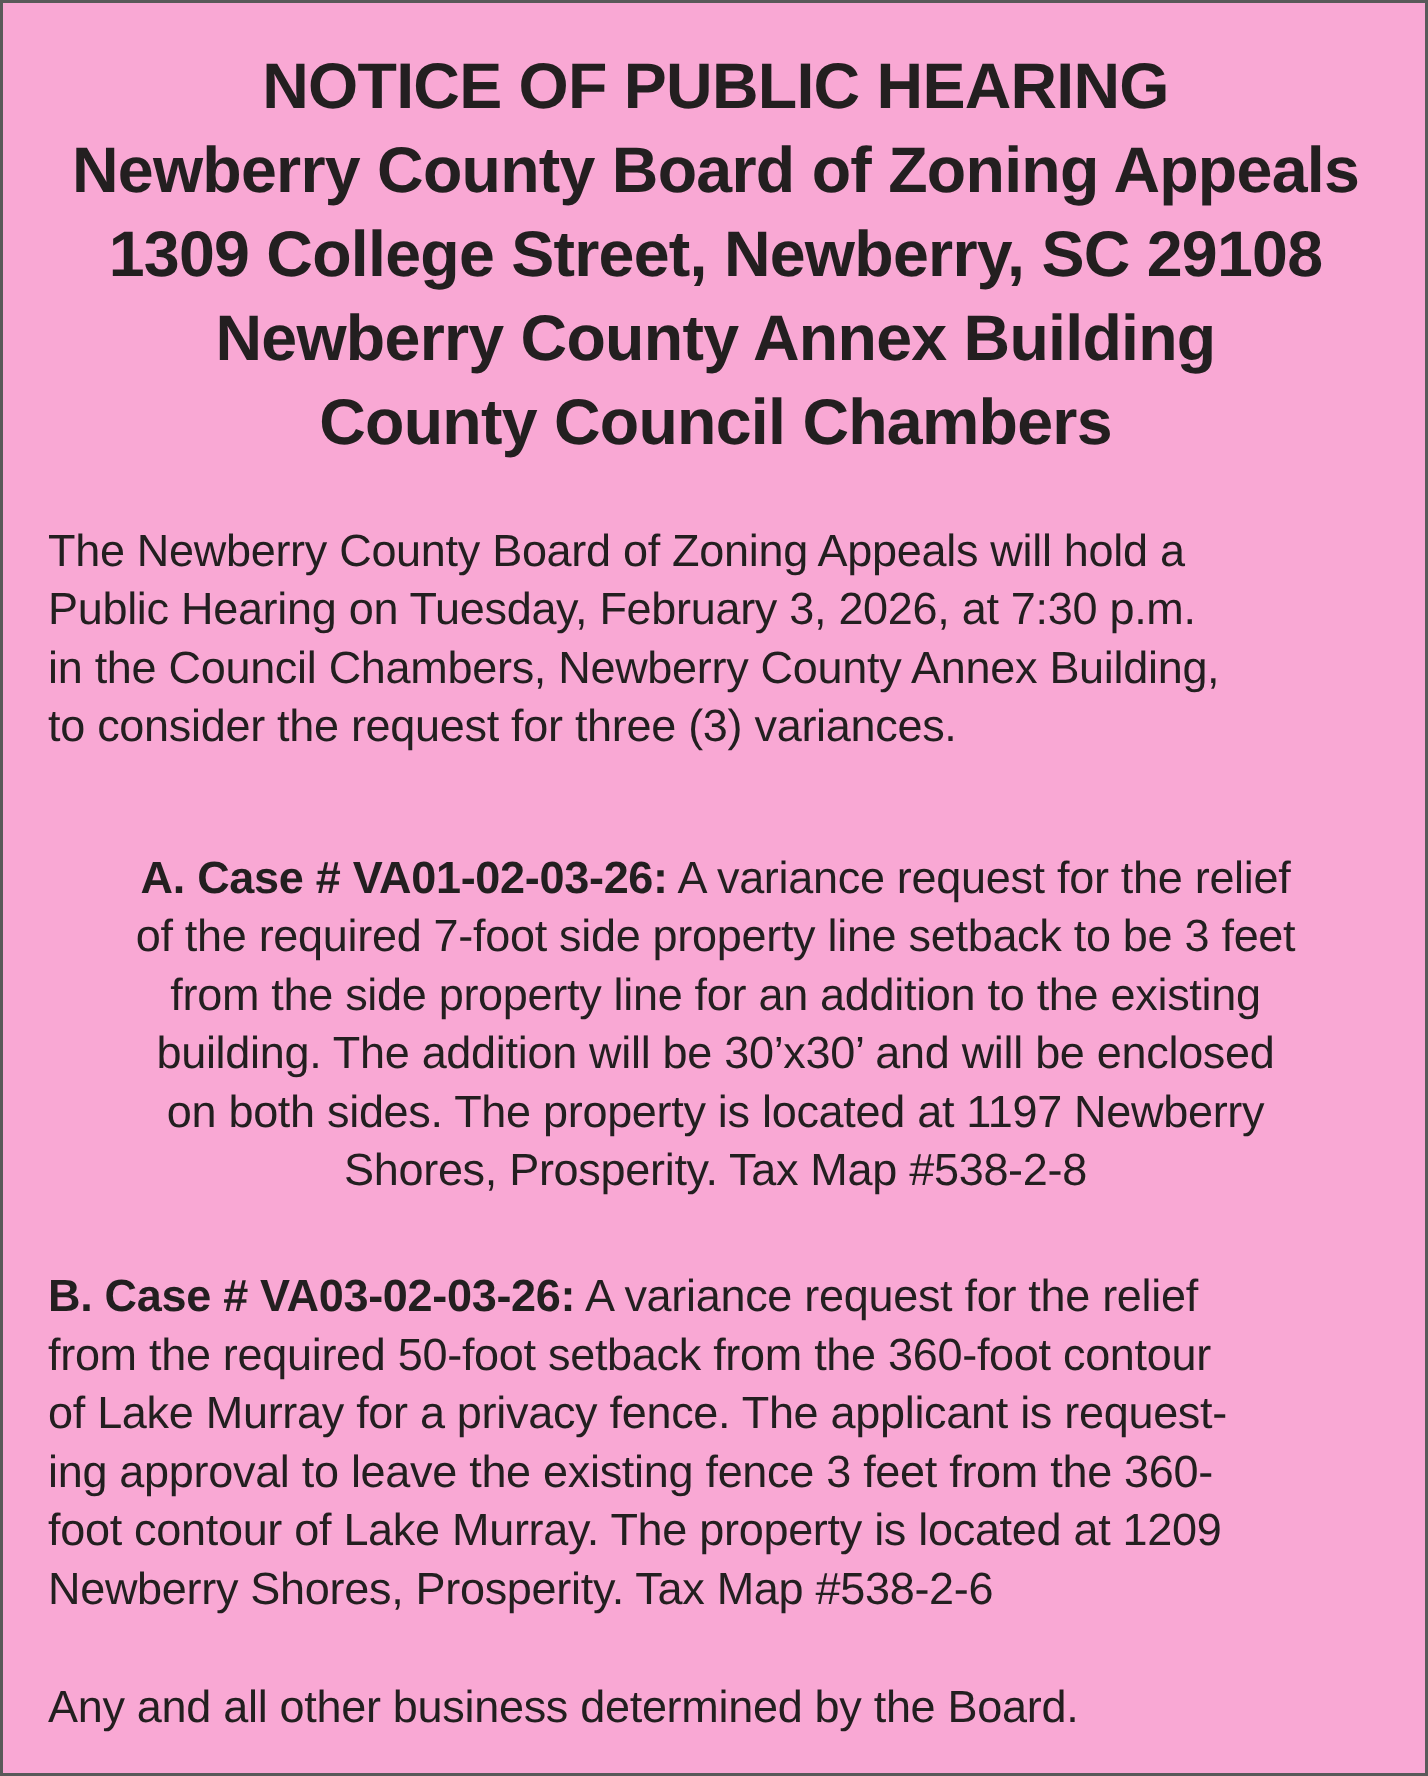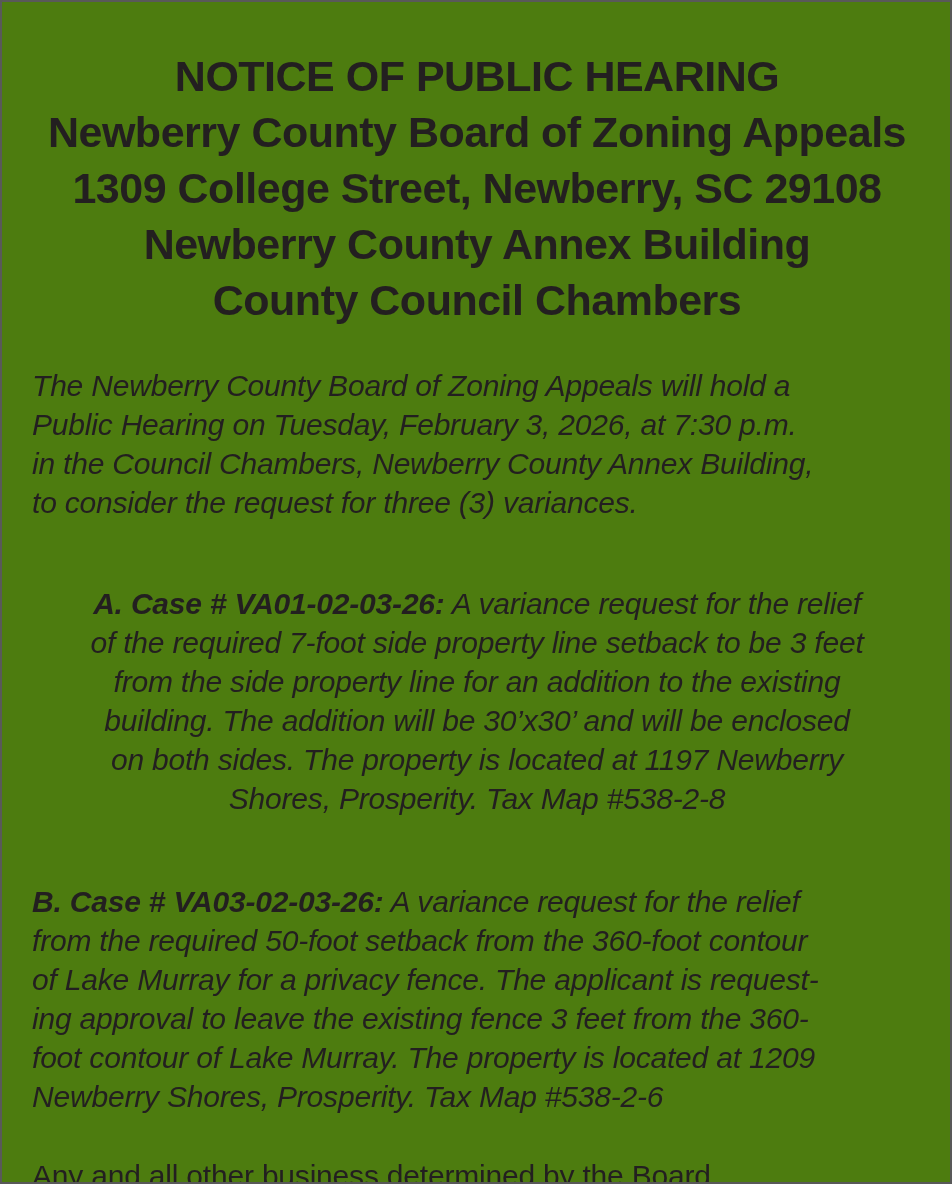--- a/index.html
+++ b/index.html
@@ -6,23 +6,23 @@
   html, body {
     margin: 0;
     padding: 0;
     background: #ffffff;
   }
   .page {
     position: relative;
     box-sizing: border-box;
     width: 952px;
     height: 1184px;
-    background: #4d7c0f;
+    background: #f9a8d4;
     border: 2px solid #595959;
-    padding: 46px 28px 0 30px;
+    padding: 28px 28px 0 30px;
     font-family: "Liberation Sans", "DejaVu Sans", sans-serif;
     color: #231f20;
     overflow: hidden;
   }
   .notice-header {
     margin: 0;
     text-align: center;
     font-weight: bold;
     font-size: 43px;
     line-height: 56px;
@@ -36,25 +36,24 @@
     transform-origin: 50% 50%;
   }
   .para .line {
     transform-origin: 0 50%;
   }
   .para {
     margin: 0;
     font-size: 30px;
     line-height: 39px;
     letter-spacing: -0.2px;
-    font-style: italic;
   }
   .intro   { margin-top: 38px; }
   .case-a  { margin-top: 62px; text-align: center; }
-  .case-b  { margin-top: 64px; }
+  .case-b  { margin-top: 45px; }
   .case-label { font-weight: bold; }
   .closing-line {
     margin: 40px 0 0 0;
     font-size: 30px;
     line-height: 39px;
     letter-spacing: -0.2px;
   }
 </style>
 </head>
 <body>

